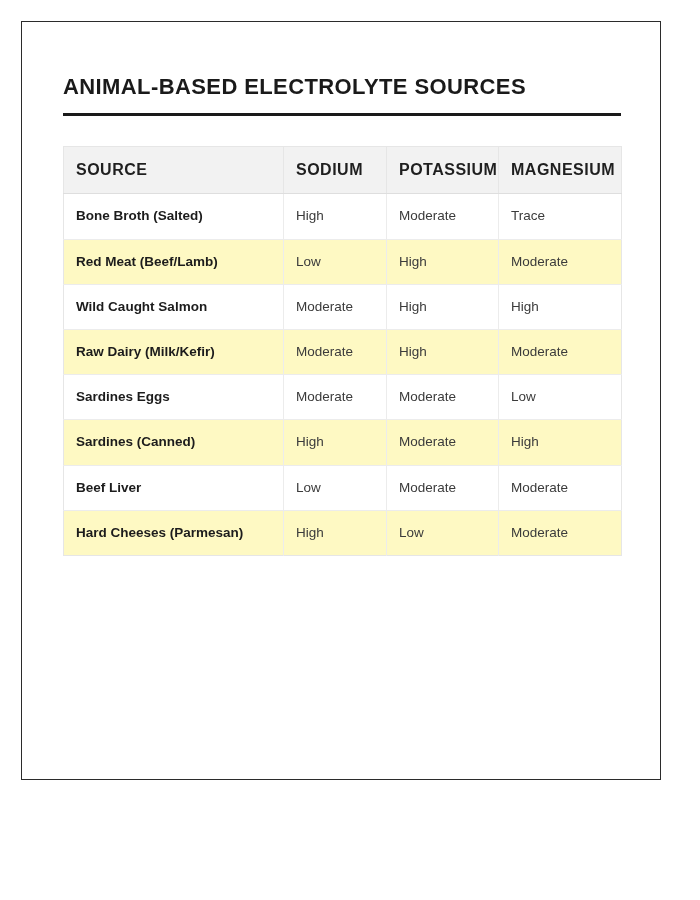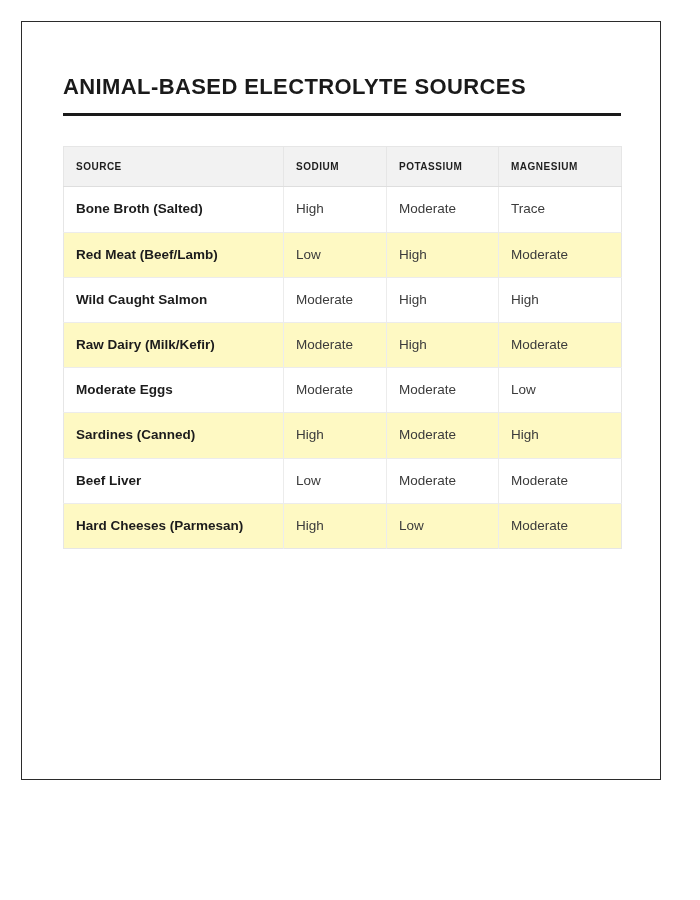--- a/index.html
+++ b/index.html
@@ -59,21 +59,21 @@
     border: 1px solid #e6e6e6;
   }
 
   .data-table col.c-source    { width: 220px; }
   .data-table col.c-sodium    { width: 103px; }
   .data-table col.c-potassium { width: 112px; }
   .data-table col.c-magnesium { width: 123px; }
 
   .data-table thead th {
     background: #f2f2f2;
-    font-size: 10px;
+    font-size: 16px;
     font-weight: 700;
     letter-spacing: 0.5px;
     color: #1f1f1f;
     text-transform: uppercase;
     text-align: left;
     padding: 14px 0 14px 12px;
     border-right: 1px solid #e6e6e6;
     border-bottom: 1px solid #dedede;
     white-space: nowrap;
   }
@@ -145,21 +145,21 @@
           <td>High</td>
           <td>High</td>
         </tr>
         <tr class="even-row">
           <td class="src-cell">Raw Dairy (Milk/Kefir)</td>
           <td>Moderate</td>
           <td>High</td>
           <td>Moderate</td>
         </tr>
         <tr class="odd-row">
-          <td class="src-cell">Moderate Eggs</td>
+          <td class="src-cell">Sardines Eggs</td>
           <td>Moderate</td>
           <td>Moderate</td>
           <td>Low</td>
         </tr>
         <tr class="even-row">
           <td class="src-cell">Sardines (Canned)</td>
           <td>High</td>
           <td>Moderate</td>
           <td>High</td>
         </tr>

